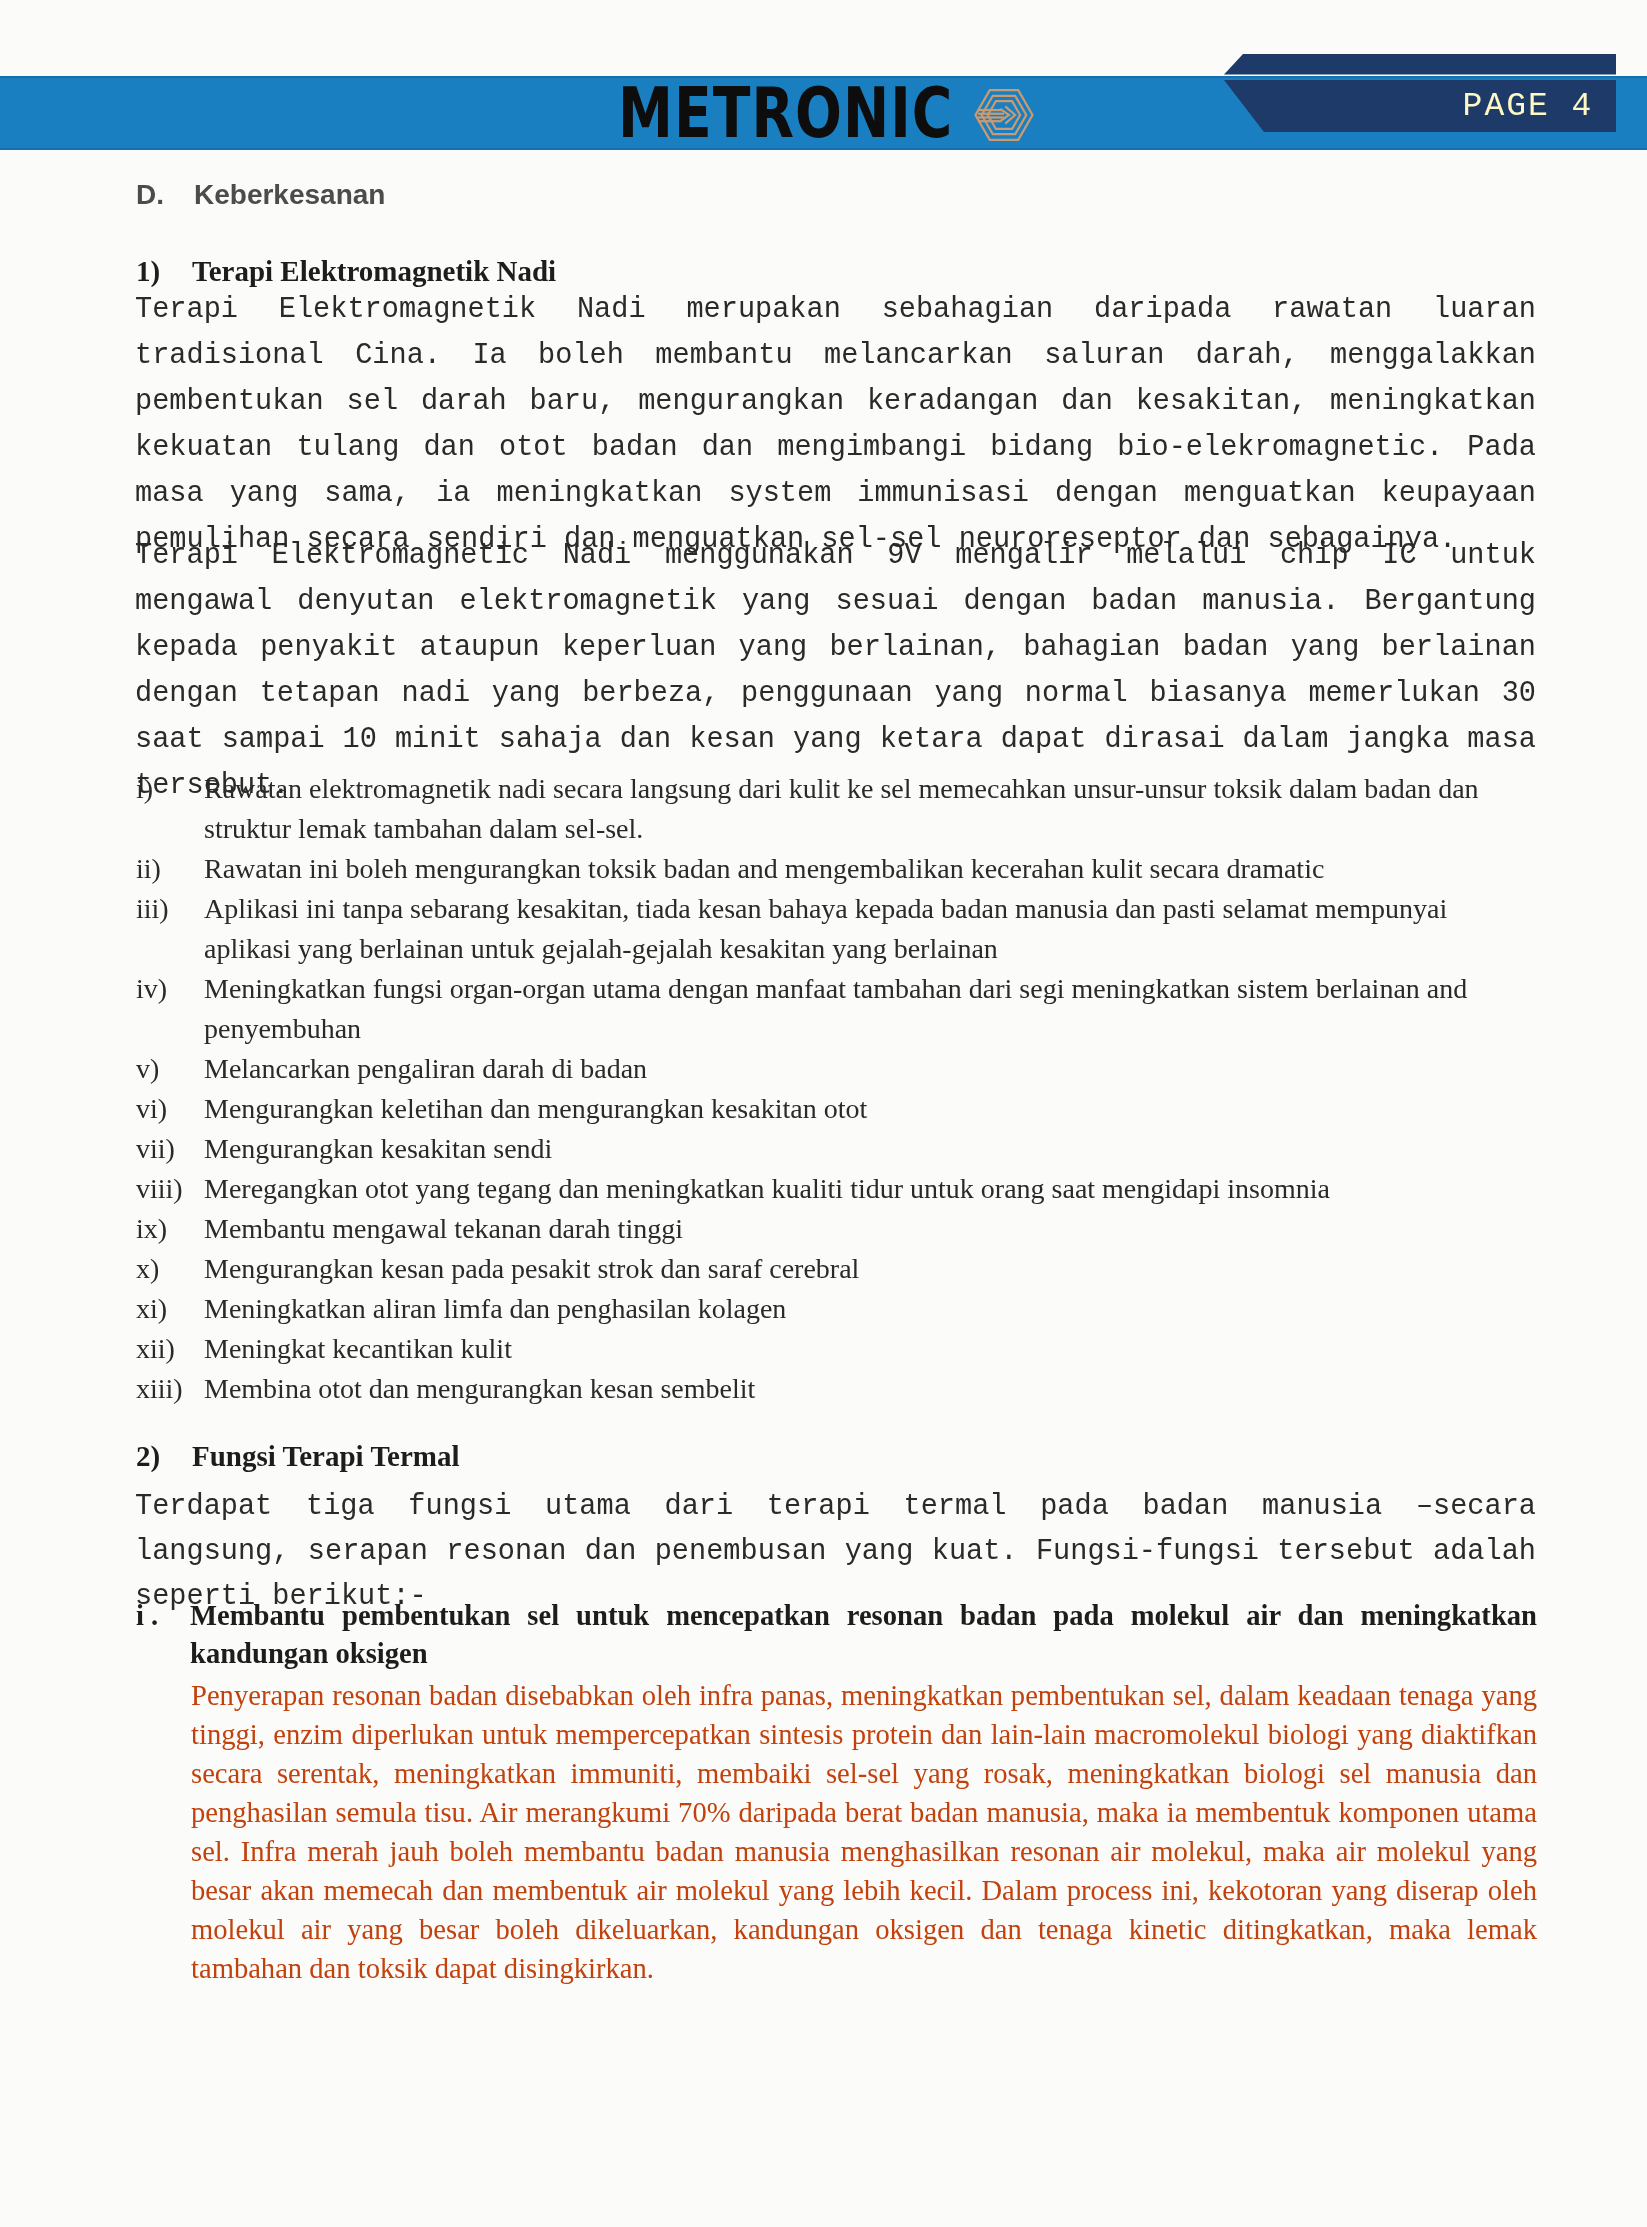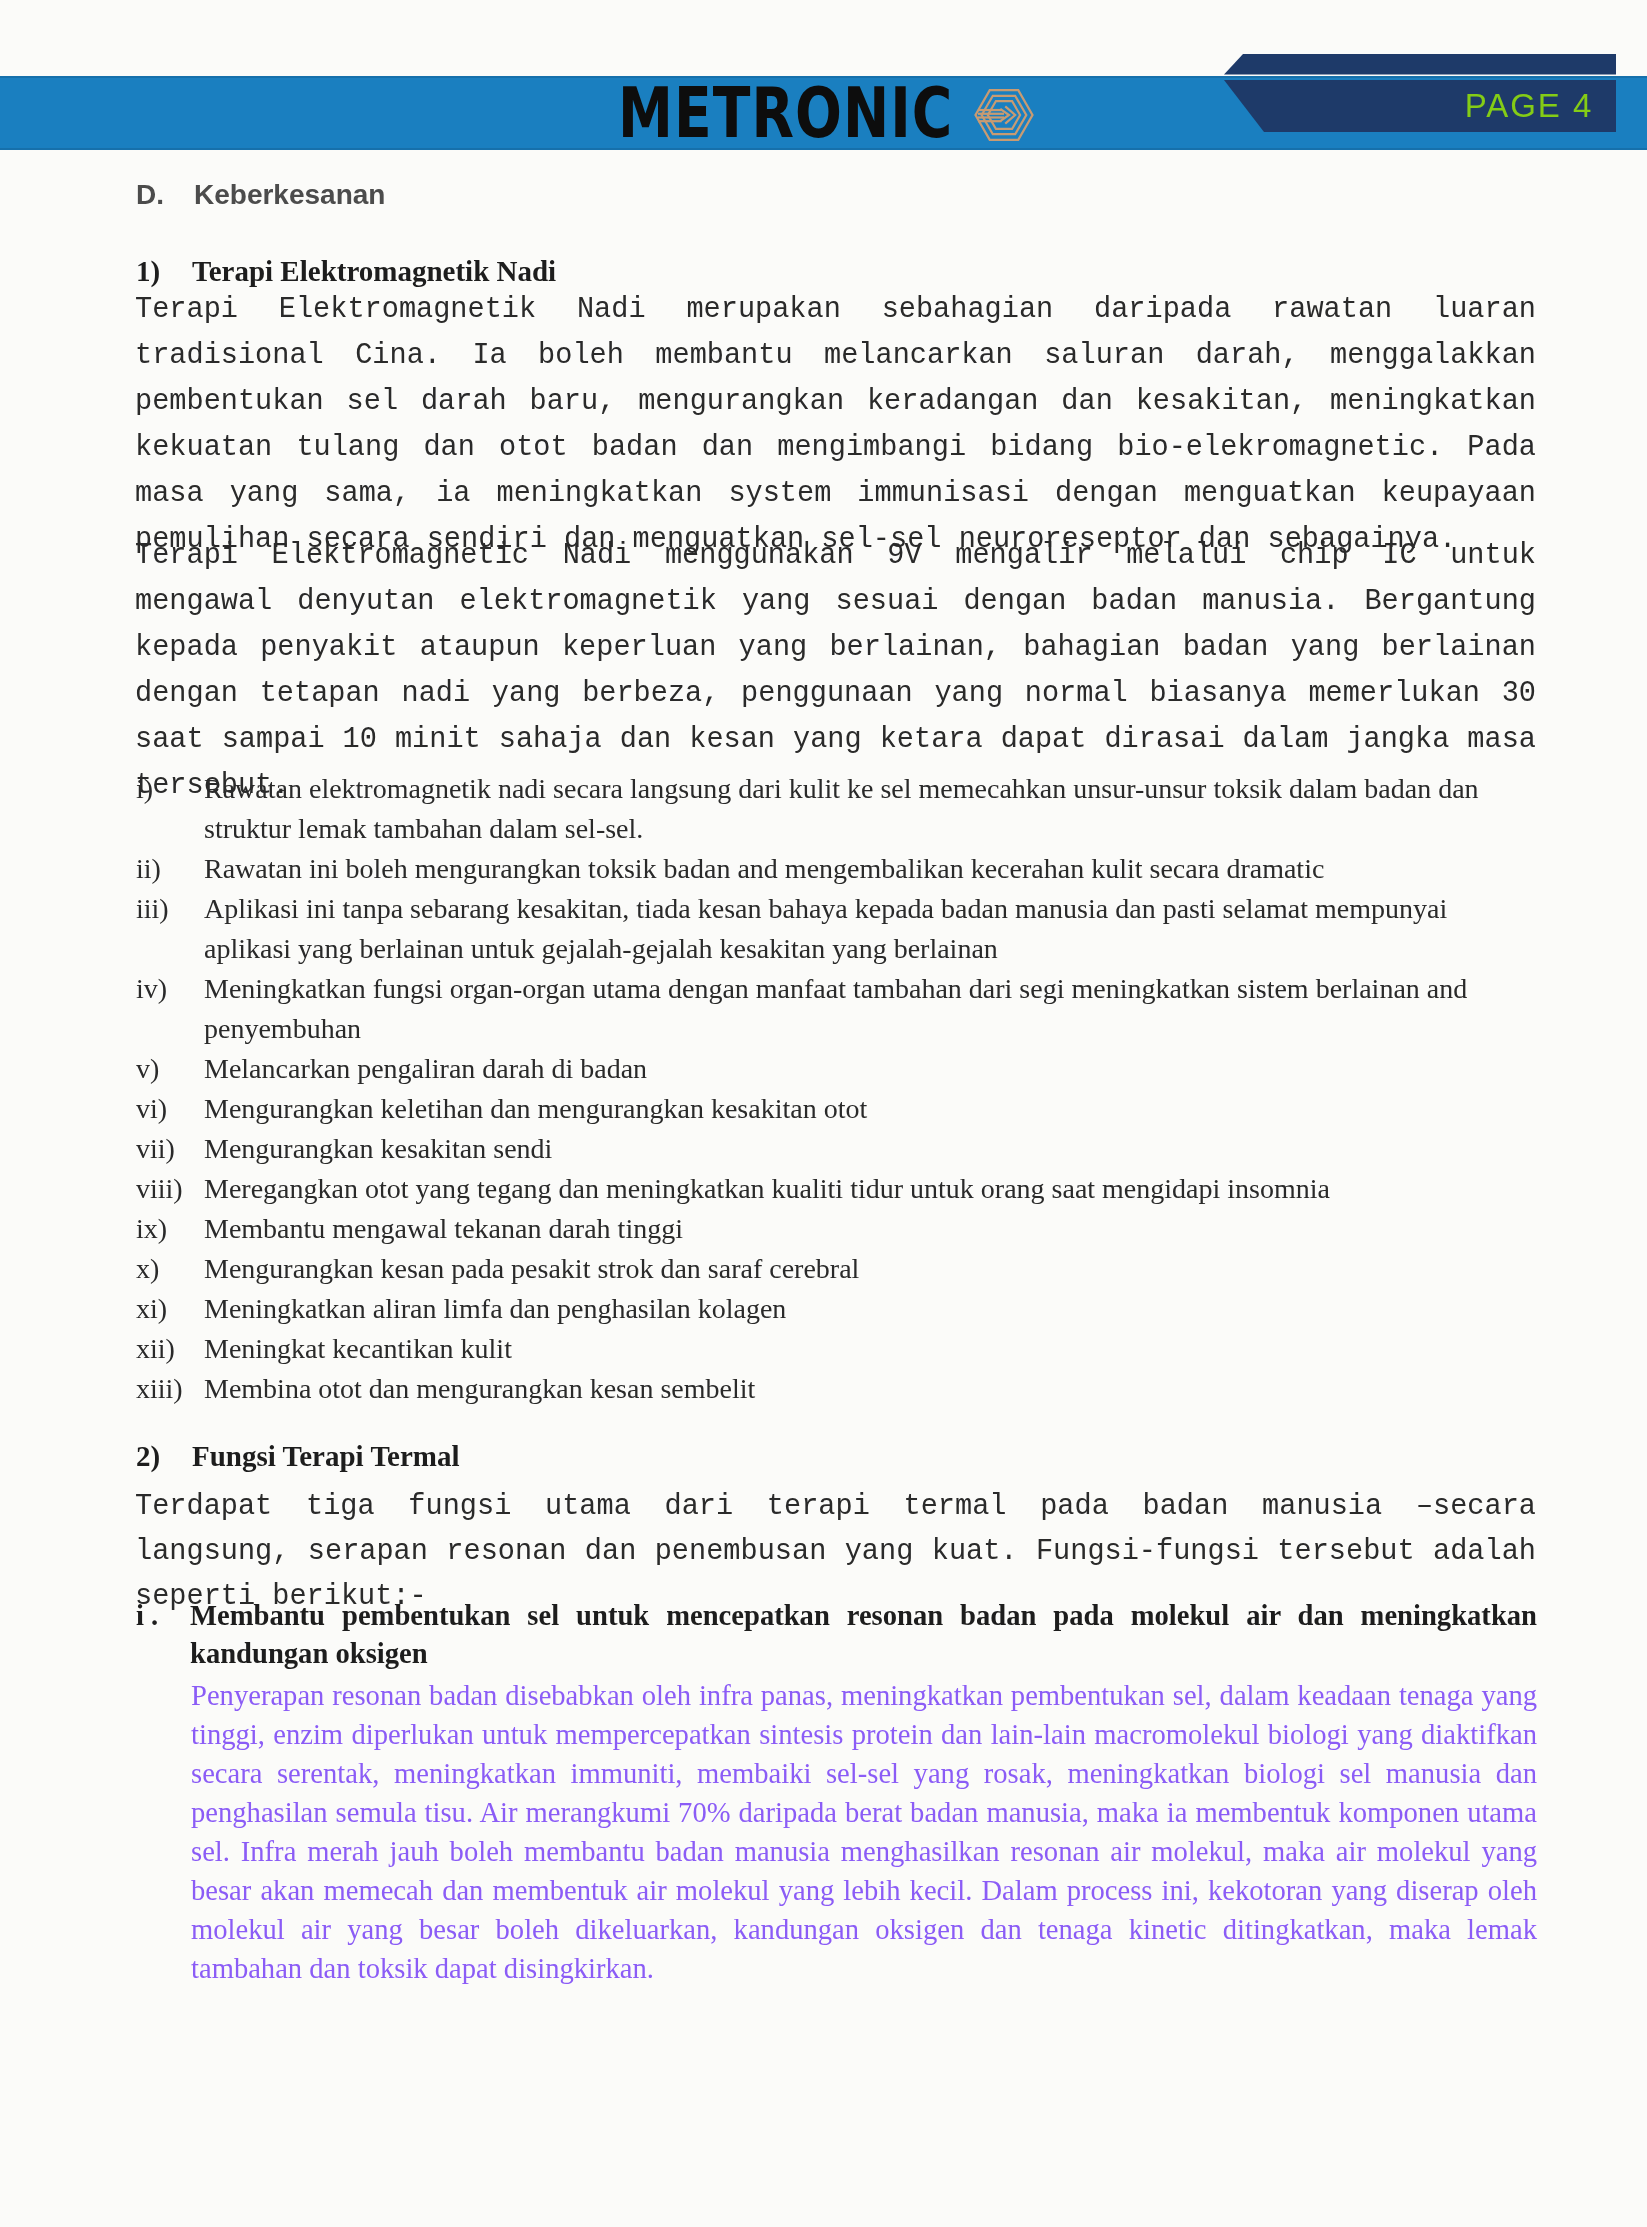--- a/index.html
+++ b/index.html
@@ -45,22 +45,22 @@
     clip-path:polygon(19px 0, 100% 0, 100% 100%, 0 100%);
   }
   .ribbon-main{
     position:absolute;left:1224px;top:80px;width:392px;height:52px;
     background:#1e3a69;
     clip-path:polygon(0 0, 100% 0, 100% 100%, 40px 100%);
     display:flex;align-items:center;justify-content:flex-end;
     box-sizing:border-box;padding-right:22.6px;
   }
   .page-label{
-    font-family:Liberation Sans, sans-serif;
-    font-size:33px;color:#84cc16;letter-spacing:2px;white-space:nowrap;
+    font-family:Liberation Mono, monospace;
+    font-size:33px;color:#fef9c3;letter-spacing:2px;white-space:nowrap;
   }
 
   
   .abs{position:absolute;}
   .h-d{
     left:136px;top:179px;
     font-family:"Liberation Sans", sans-serif;
     font-weight:bold;font-size:28px;color:#4c4c4c;
     display:flex;white-space:nowrap;
   }
@@ -93,21 +93,21 @@
   .sub-head{
     left:136px;top:1597px;width:1401px;
     display:flex;
     font-weight:bold;font-size:28.6px;line-height:38px;color:#1d1d1d;
   }
   .sub-head .sh-marker{width:54px;flex:none;}
   .sub-head .sh-text{flex:1;text-align:justify;}
   .sub-body{
     left:191px;top:1676px;width:1346px;
     font-size:28.6px;line-height:39px;
-    text-align:justify;color:#8b5cf6;
+    text-align:justify;color:#c2410c;
   }
 </style>
 </head>
 <body>
 
 <div class="page">
 
   <div class="band"></div>
 
   <div class="brand">

